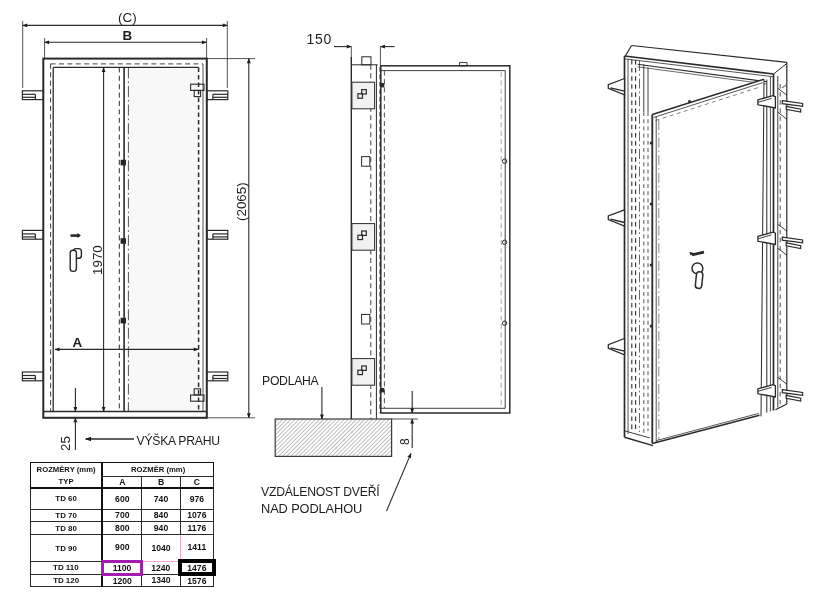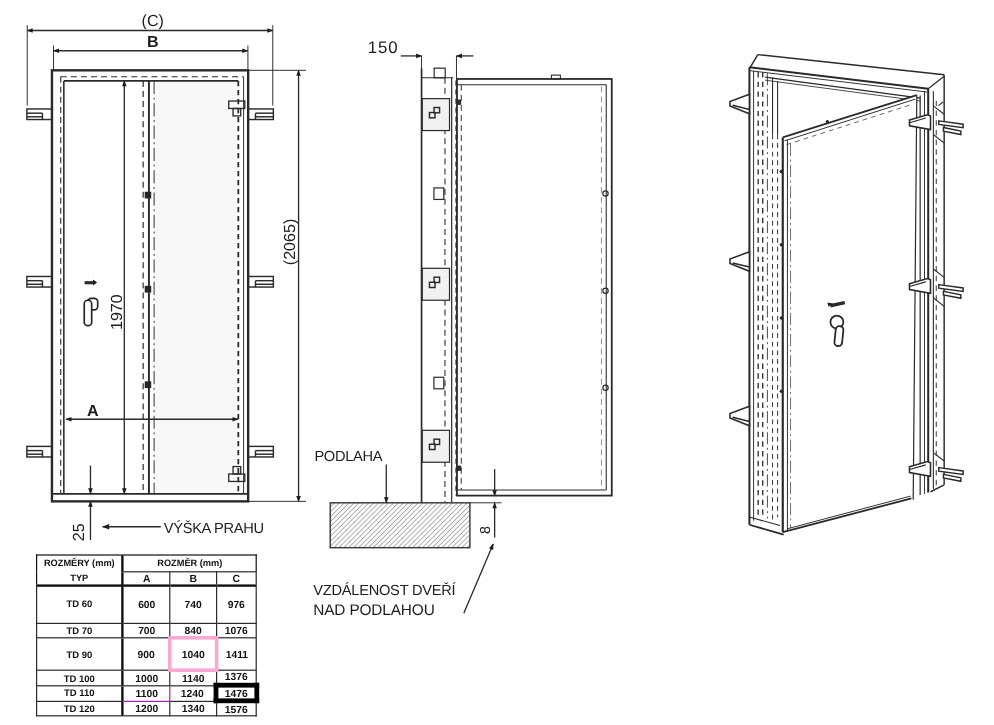--- a/index.html
+++ b/index.html
@@ -263,47 +263,47 @@
         <tr style="height:13.6px">
           <td style="border-right:2.6px solid #111;padding:0;white-space:nowrap;overflow:hidden"><span style="font-size:7.7px">ROZMĚRY (mm)</span></td>
           <td colspan="3" style="padding:0"><span style="font-size:7.7px">ROZMĚR (mm)</span></td>
         </tr>
  <tr style="height:12px">
           <td style="border-right:2.6px solid #111;border-bottom:2.2px solid #111;padding:0"><span style="font-size:7.7px">TYP</span></td>
           <td style="border:1px solid #2a2a2a;border-bottom:2.2px solid #111;padding:0">A</td>
           <td style="border:1px solid #2a2a2a;border-bottom:2.2px solid #111;padding:0">B</td>
           <td style="border:1px solid #2a2a2a;border-bottom:2.2px solid #111;padding:0">C</td>
         </tr>
- <tr style="height:31px">
+ <tr style="height:21px">
           <td style="border:1px solid #2a2a2a;border-right:2.6px solid #111;padding:0;white-space:nowrap;overflow:hidden"><span style="font-size:7.9px">TD 60</span></td>
           <td style="border:1px solid #2a2a2a;padding:0;white-space:nowrap;overflow:hidden">600</td>
           <td style="border:1px solid #2a2a2a;padding:0;white-space:nowrap;overflow:hidden">740</td>
           <td style="border:1px solid #2a2a2a;padding:0;white-space:nowrap;overflow:hidden">976</td>
         </tr>
  <tr style="height:12.7px">
           <td style="border:1px solid #2a2a2a;border-right:2.6px solid #111;padding:0;white-space:nowrap;overflow:hidden"><span style="font-size:7.9px">TD 70</span></td>
           <td style="border:1px solid #2a2a2a;padding:0;white-space:nowrap;overflow:hidden">700</td>
           <td style="border:1px solid #2a2a2a;padding:0;white-space:nowrap;overflow:hidden">840</td>
           <td style="border:1px solid #2a2a2a;padding:0;white-space:nowrap;overflow:hidden">1076</td>
         </tr>
+ <tr style="height:12.7px">
+          <td style="border:1px solid #2a2a2a;border-right:2.6px solid #111;padding:0;white-space:nowrap;overflow:hidden"><span style="font-size:7.9px">TD 80</span></td>
+          <td style="border:1px solid #2a2a2a;padding:0;white-space:nowrap;overflow:hidden">800</td>
+          <td style="border:1px solid #2a2a2a;padding:0;white-space:nowrap;overflow:hidden">940</td>
+          <td style="border:1px solid #2a2a2a;padding:0;white-space:nowrap;overflow:hidden">1176</td>
+        </tr>
  <tr style="height:27px">
           <td style="border:1px solid #2a2a2a;border-right:2.6px solid #111;padding:0;white-space:nowrap;overflow:hidden"><span style="font-size:7.9px">TD 90</span></td>
           <td style="border:1px solid #2a2a2a;padding:0;white-space:nowrap;overflow:hidden">900</td>
-          <td style="border:3px solid #f9a8d4;padding:0;white-space:nowrap;overflow:hidden">1040</td>
+          <td style="border:1px solid #f9a8d4;padding:0;white-space:nowrap;overflow:hidden">1040</td>
           <td style="border:1px solid #2a2a2a;padding:0;white-space:nowrap;overflow:hidden">1411</td>
-        </tr>
- <tr style="height:12.7px">
-          <td style="border:1px solid #2a2a2a;border-right:2.6px solid #111;padding:0;white-space:nowrap;overflow:hidden"><span style="font-size:7.9px">TD 100</span></td>
-          <td style="border:1px solid #2a2a2a;padding:0;white-space:nowrap;overflow:hidden">1000</td>
-          <td style="border:1px solid #2a2a2a;padding:0;white-space:nowrap;overflow:hidden">1140</td>
-          <td style="border:1px solid #2a2a2a;padding:0;white-space:nowrap;overflow:hidden">1376</td>
         </tr>
  <tr style="height:12.7px">
           <td style="border:1px solid #2a2a2a;border-right:2.6px solid #111;padding:0;white-space:nowrap;overflow:hidden"><span style="font-size:7.9px">TD 110</span></td>
-          <td style="border:1px solid #a21caf;padding:0;white-space:nowrap;overflow:hidden">1100</td>
+          <td style="border:3px solid #a21caf;padding:0;white-space:nowrap;overflow:hidden">1100</td>
           <td style="border:1px solid #2a2a2a;padding:0;white-space:nowrap;overflow:hidden">1240</td>
           <td style="border:4px solid #000000;padding:0;white-space:nowrap;overflow:hidden">1476</td>
         </tr>
  <tr style="height:12.7px">
           <td style="border:1px solid #2a2a2a;border-right:2.6px solid #111;padding:0;white-space:nowrap;overflow:hidden"><span style="font-size:7.9px">TD 120</span></td>
           <td style="border:1px solid #2a2a2a;padding:0;white-space:nowrap;overflow:hidden">1200</td>
           <td style="border:1px solid #2a2a2a;padding:0;white-space:nowrap;overflow:hidden">1340</td>
           <td style="border:1px solid #2a2a2a;padding:0;white-space:nowrap;overflow:hidden">1576</td>
         </tr>
 </tbody>

